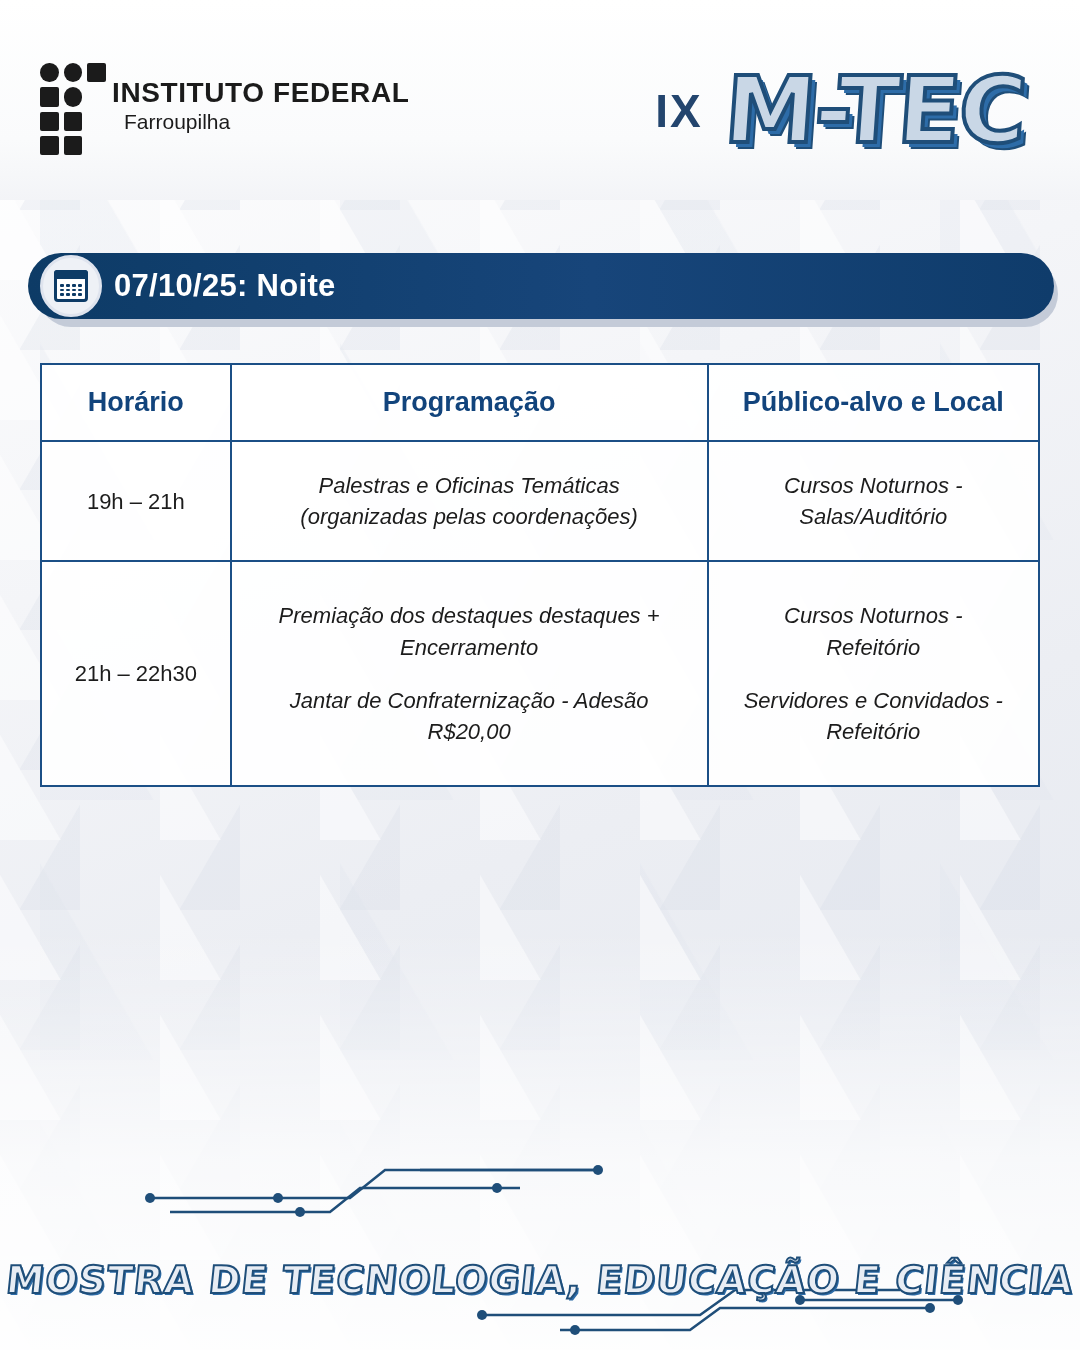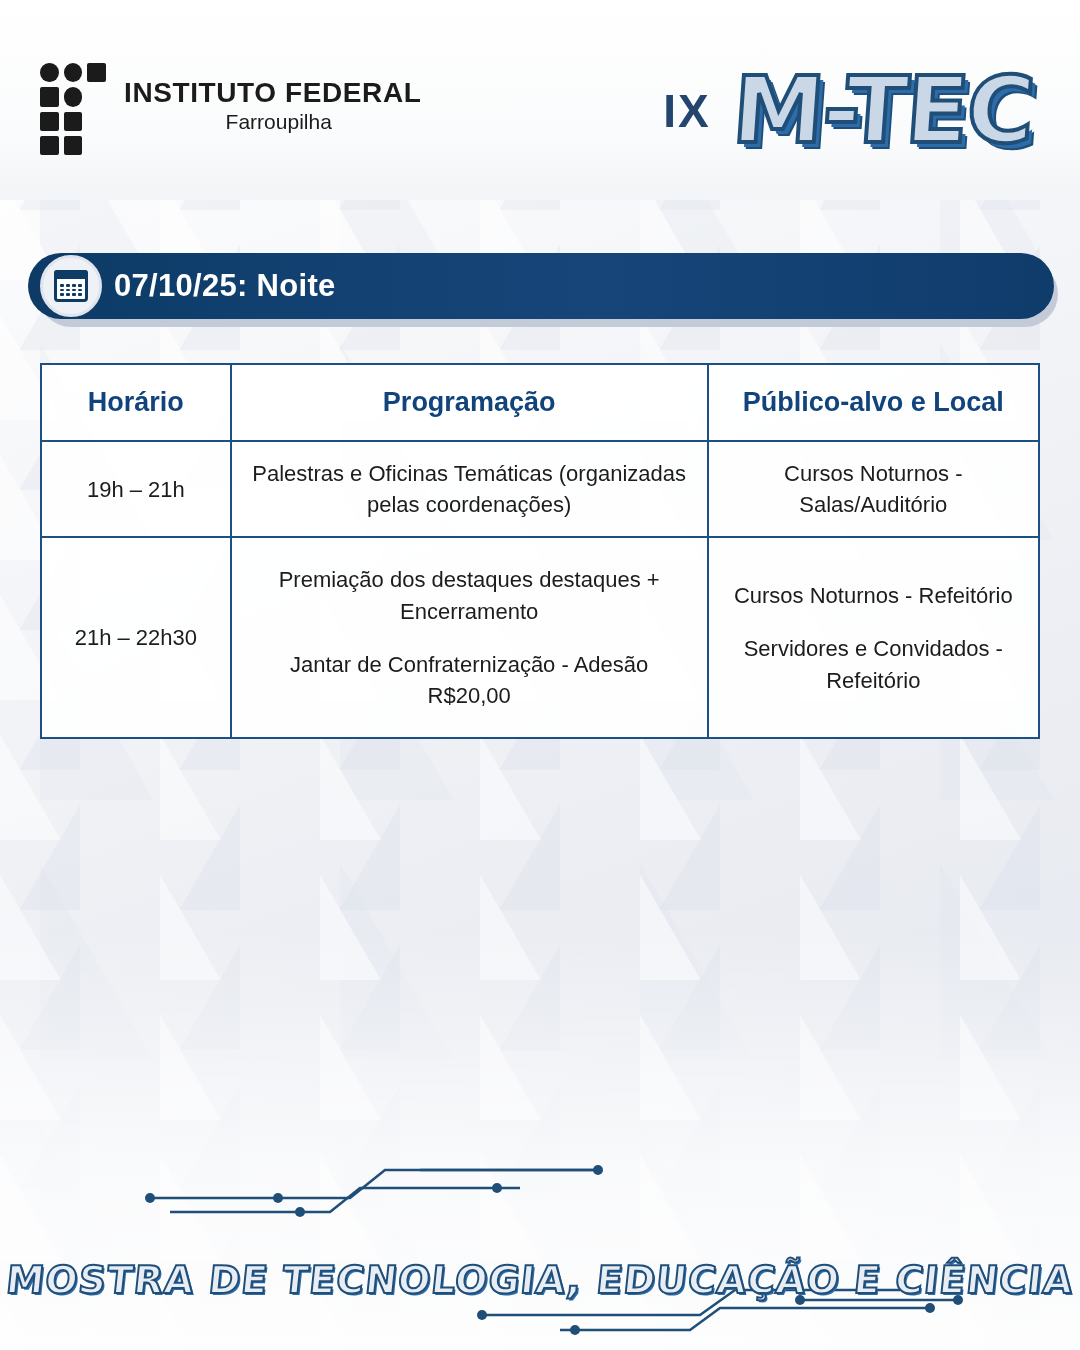--- a/index.html
+++ b/index.html
@@ -40,42 +40,42 @@
   }
 
   
   .header {
     position: absolute;
     top: 55px; left: 40px; right: 40px;
     height: 120px;
   }
   .logo-block {
     position: absolute; left: 0; top: 8px;
-    display: flex; align-items: flex-start; gap: 18px; text-align: center;
+    display: flex; align-items: flex-start; gap: 6px;
   }
   .logo-mark {
     width: 66px; height: 92px;
     display: grid;
     grid-template-columns: repeat(3, 1fr);
     grid-template-rows: repeat(4, 1fr);
     gap: 5px;
   }
   .logo-mark span { background: #1b1b1b; border-radius: 2px; }
   .logo-mark span.sq-round { border-radius: 50%; }
   .logo-mark span.hidden { background: transparent; }
   .logo-text { padding-top: 14px; }
   .logo-text .l1 {
     font-size: 28px; font-weight: bold; letter-spacing: .6px; color: #1b1b1b;
   }
   .logo-text .l2, .logo-text .l3 {
     font-size: 21px; color: #1b1b1b; line-height: 1.25; margin-left: 12px;
   }
 
   .brand {
-    position: absolute; right: 8px; top: 10px;
+    position: absolute; right: 16px; top: 10px;
     display: flex; align-items: center; gap: 22px;
   }
   .brand-ix {
     font-size: 46px; font-weight: 700; color: #23456e; letter-spacing: 2px;
   }
   .brand-mtec {
     font-size: 92px;
     font-weight: 800;
     letter-spacing: -2px;
     color: #c9d7e6;
@@ -147,21 +147,21 @@
     margin-top: 8px;
   }
   .col-time   { width: 190px; }
   .col-prog   { width: 478px; }
   .col-public { width: 332px; }
   .schedule td {
     color: #1c1c1c;
     font-size: 22px;
     line-height: 1.42;
   }
-  .cell-p { margin: 0; }
+  .cell-p { margin: 12px; font-style: italic; }
   .cell-p + .cell-p { margin-top: 22px; }
   .row-tall td { padding-top: 26px; padding-bottom: 26px; }
 
   
   .footer {
     position: absolute; left: 0; right: 0; bottom: 0; height: 200px;
   }
   .circuit { position: absolute; inset: 0; }
   .footer-text {
     position: absolute; left: 0; right: 0; bottom: 48px;

